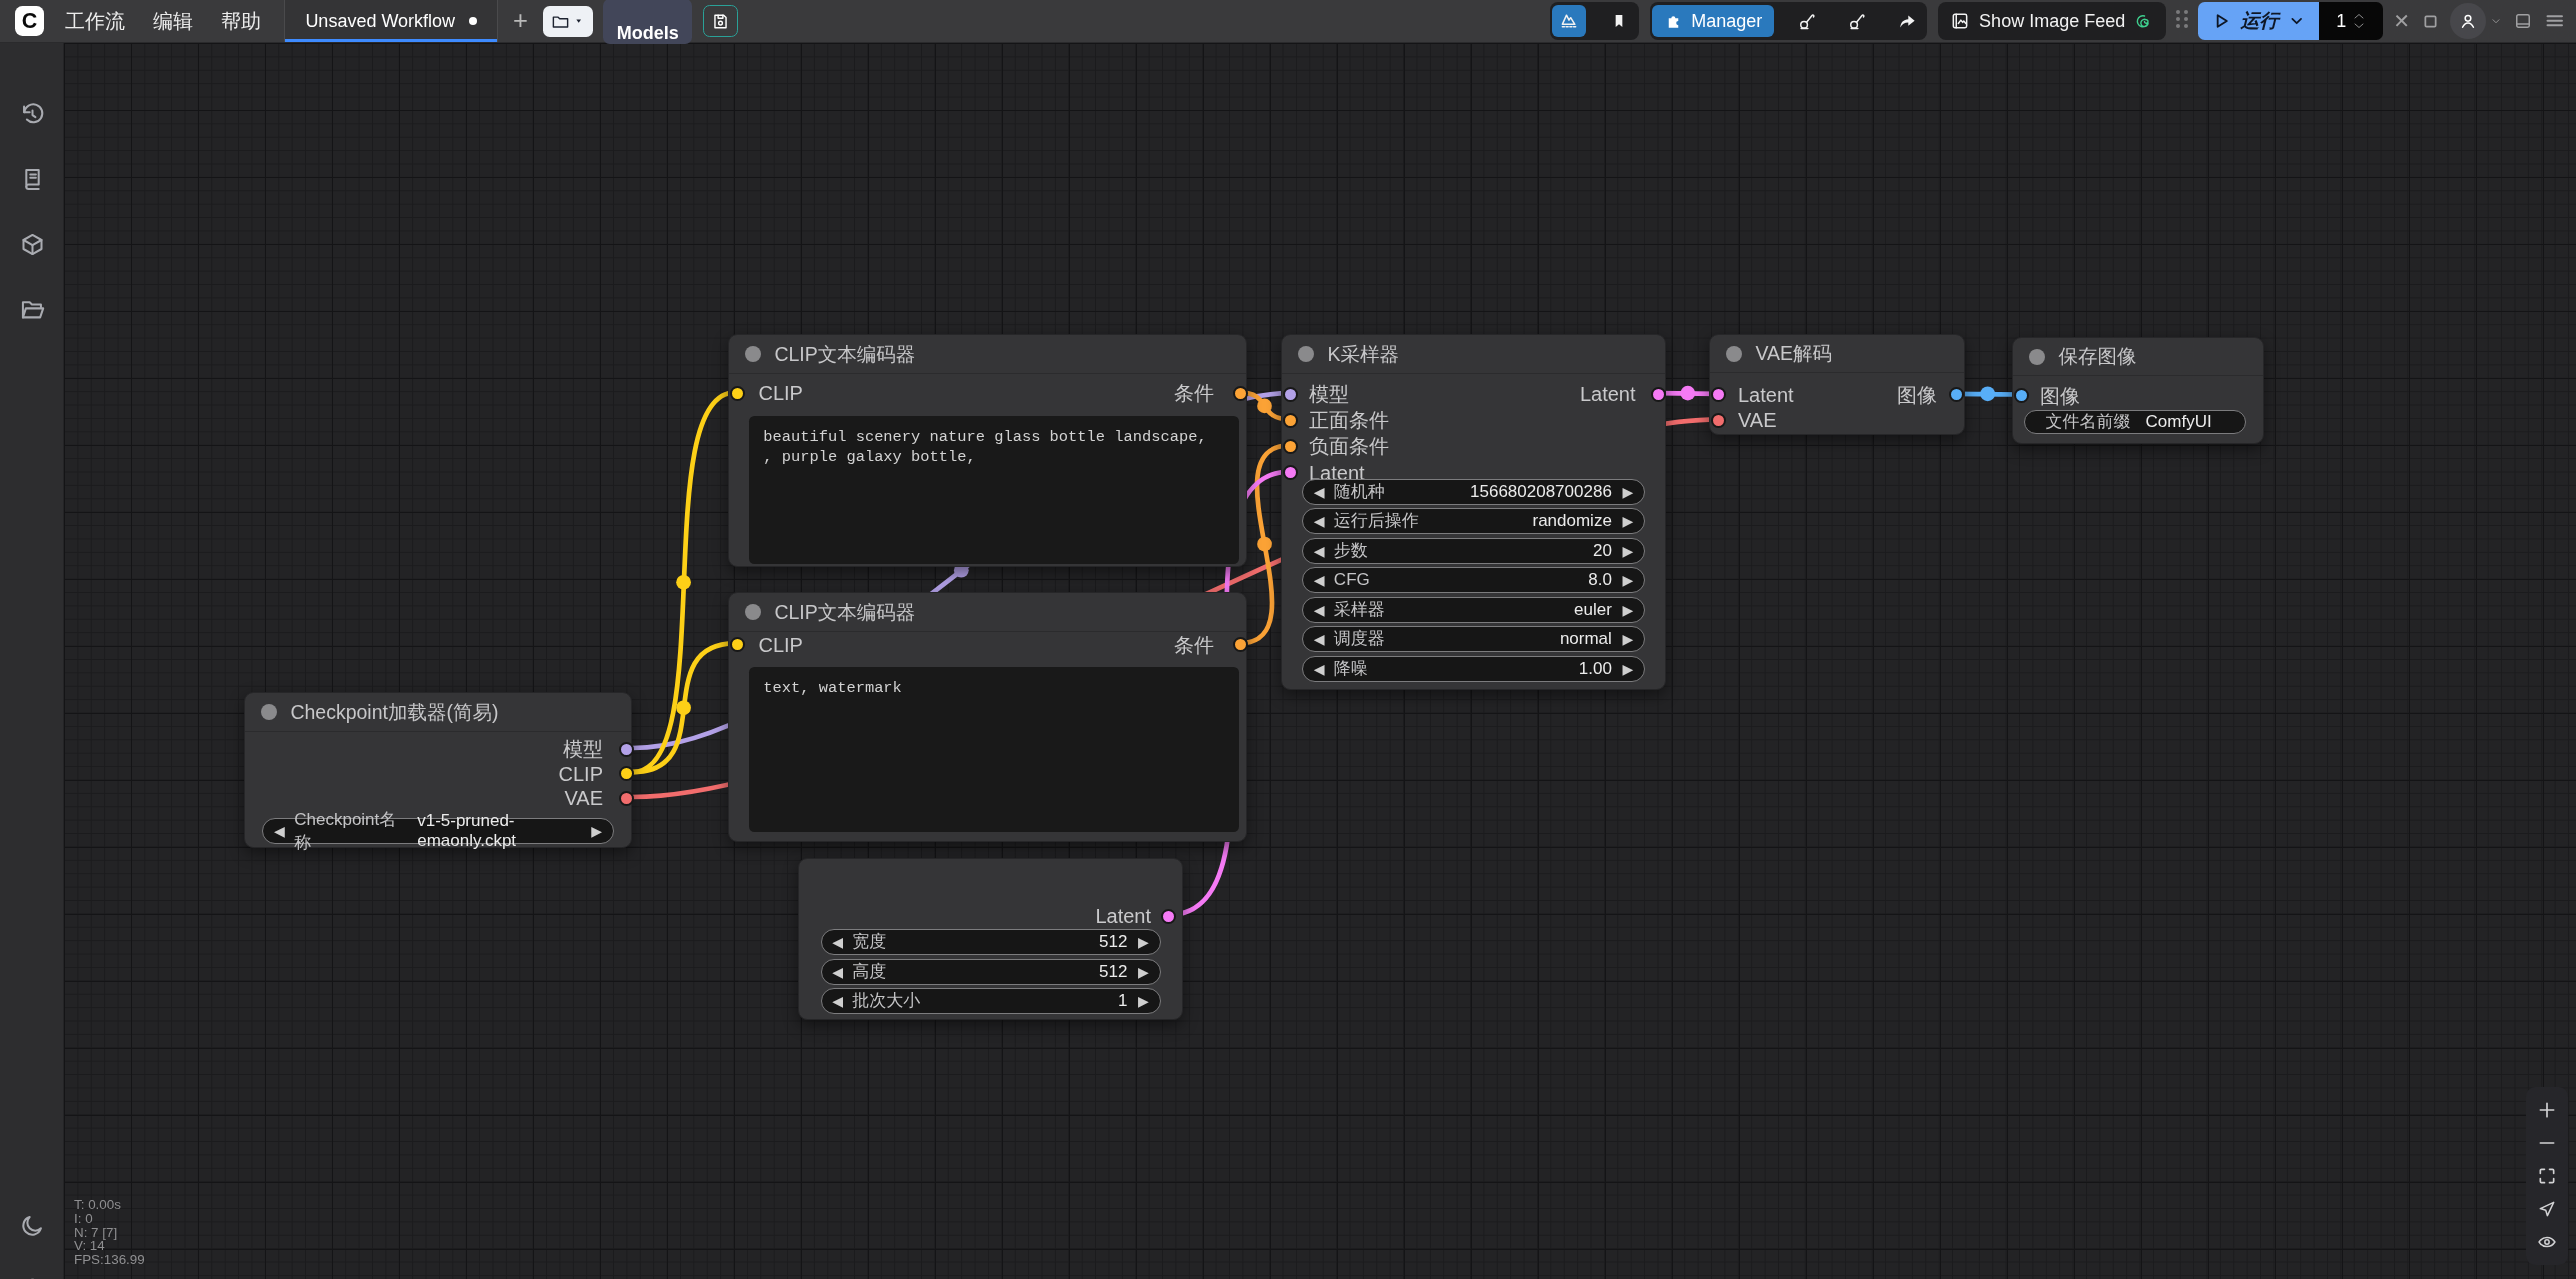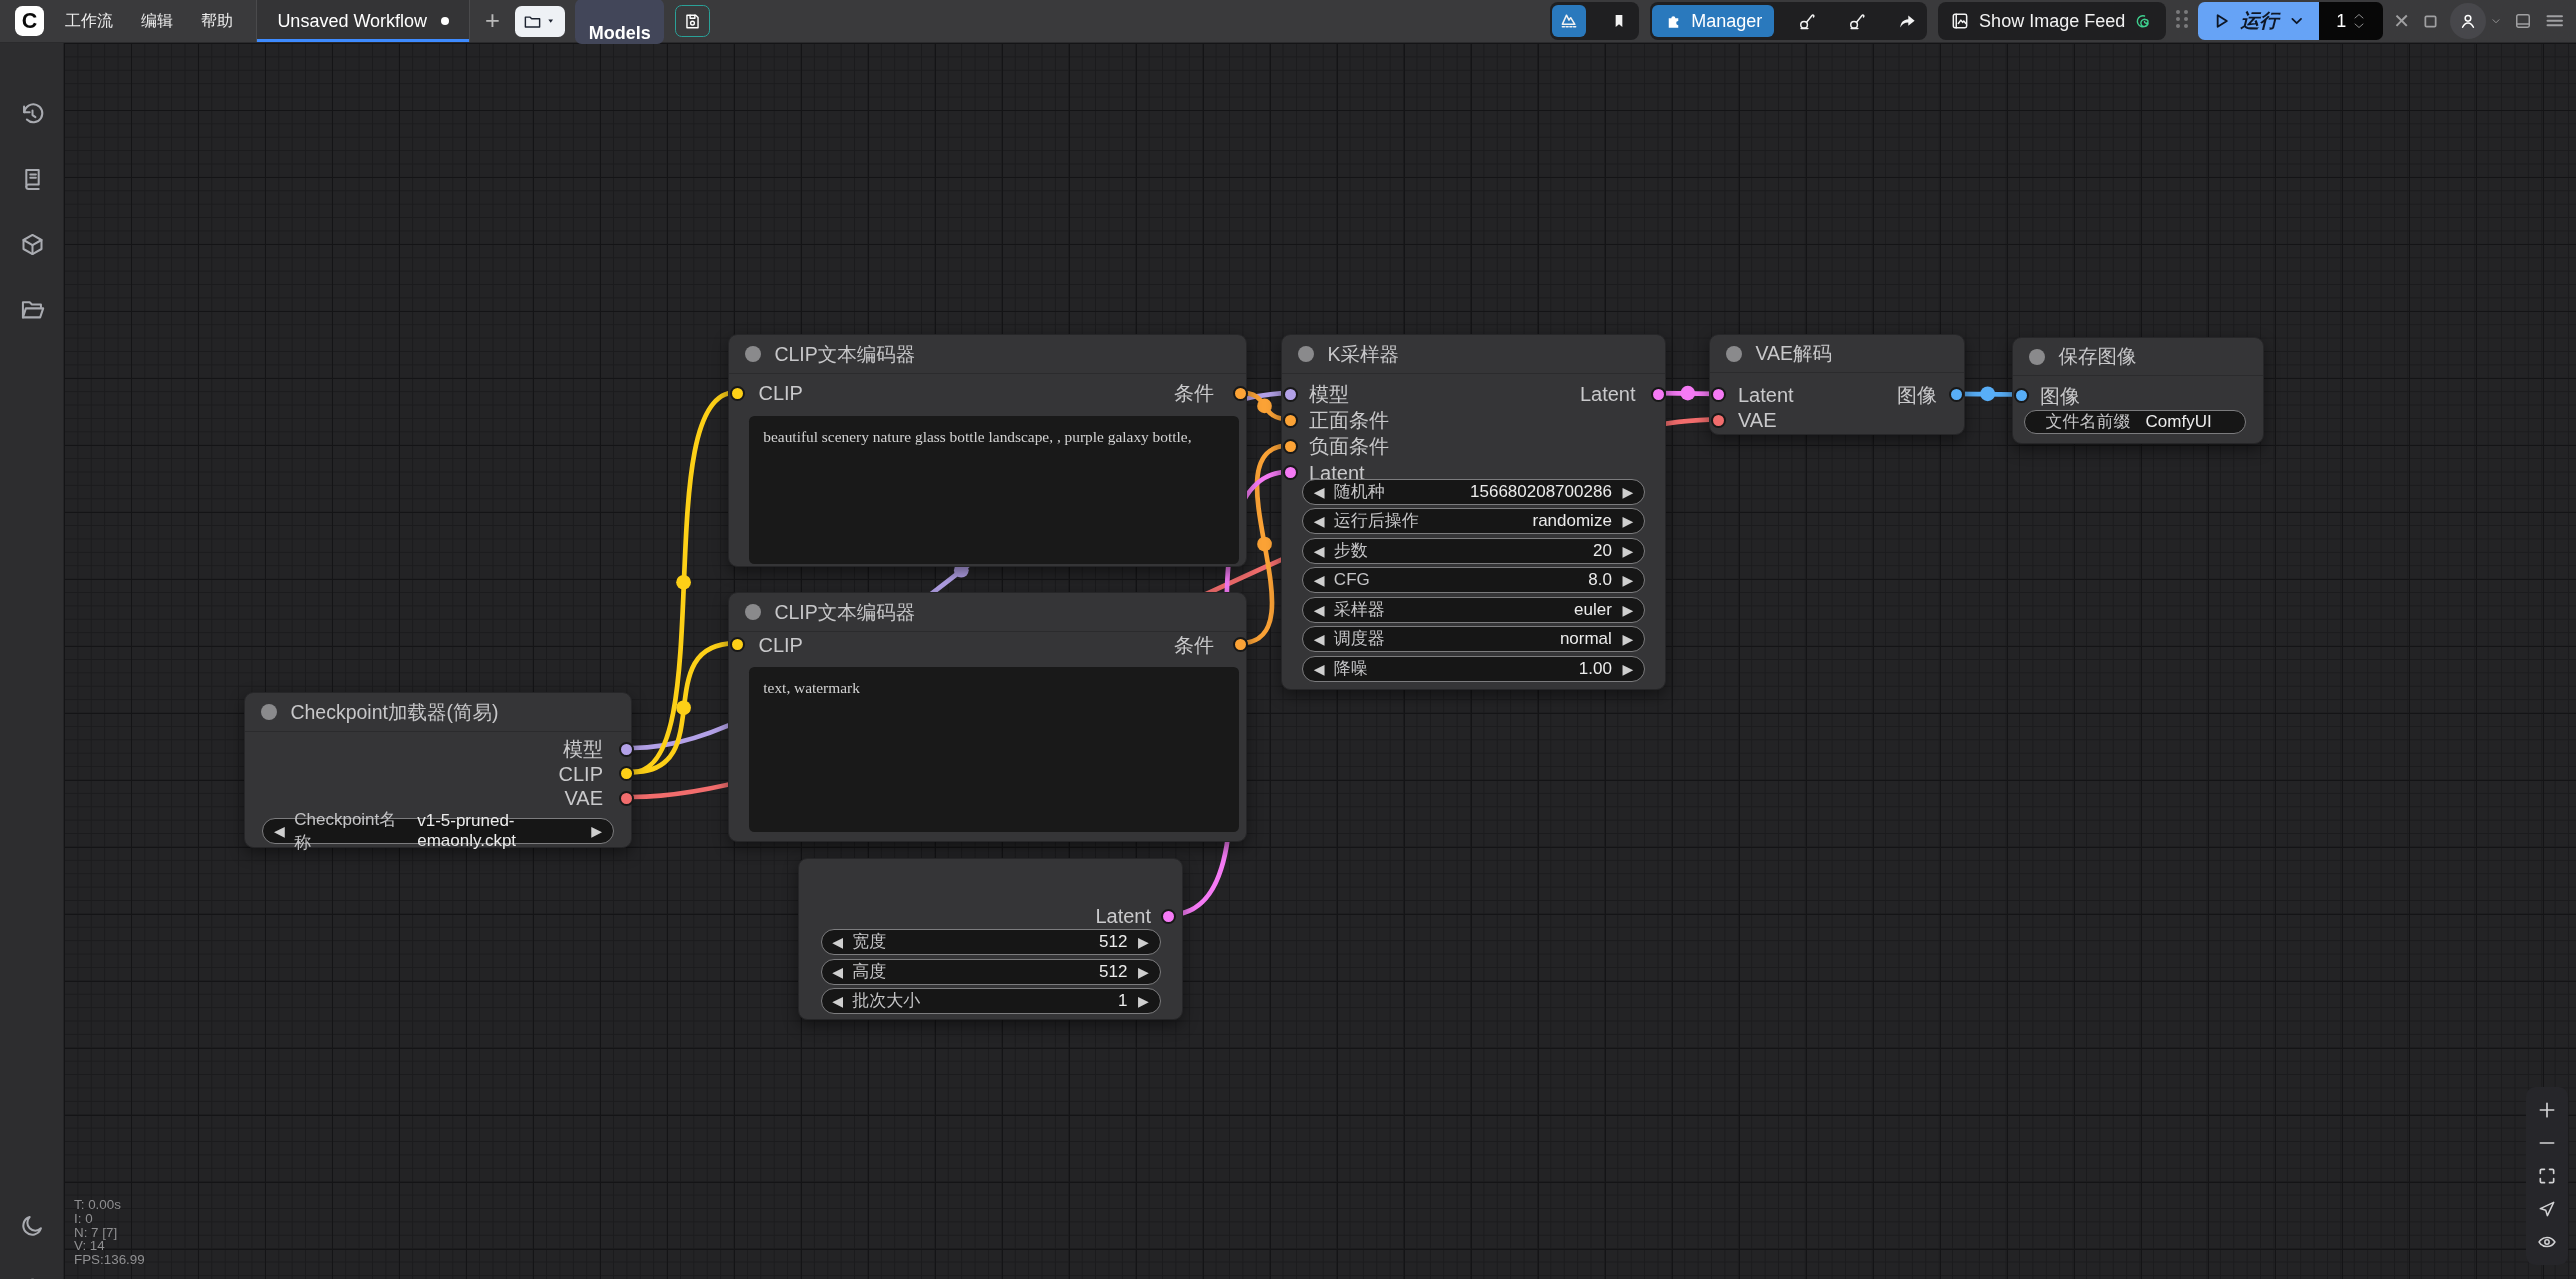--- a/index.html
+++ b/index.html
@@ -2,21 +2,21 @@
 <html style="font-size:10.7px"><head>
 <meta charset="utf-8">
 <style>
   *{margin:0;padding:0;box-sizing:border-box}
   html,body{width:2576px;height:1280px;overflow:hidden;background:#232326;font-family:"Liberation Sans",sans-serif;-webkit-font-smoothing:antialiased}
   
   .toolbar{position:absolute;left:0;top:0;width:2576px;height:43px;background:#3a3a3c;display:flex;align-items:center;z-index:6;border-bottom:0.7px solid #2a2a2c}
   .tb-left{display:flex;align-items:center;height:100%}
   .logo{width:29.5px;height:29.5px;margin-left:14.8px;background:#fff;border-radius:7.4px;display:flex;align-items:center;justify-content:center}
   .logo-c{font-size:21.5px;font-weight:bold;color:#0b0b0b}
-  .menu-item{color:#ececec;font-size:16px;padding:0 14px;cursor:default}
+  .menu-item{color:#ececec;font-size:20px;padding:0 14px;cursor:default}
   .wf-tab{position:relative;height:100%;display:flex;align-items:center;gap:13.4px;padding:0 20px;margin-left:9.4px;border-left:0.7px solid #4a4a4c;border-right:0.7px solid #4a4a4c;background:#343436;color:#fff;font-size:18px}
   .unsaved-dot{width:8.7px;height:8.7px;border-radius:50%;background:#fff}
   .tab-underline{position:absolute;left:0;bottom:0;width:100%;height:2.7px}
   .plus-btn{color:#b9b9b9;font-size:25.5px;line-height:25.5px;padding:0 14.8px}
   .folder-btn{width:50px;height:31px;background:#eef1f5;border-radius:6.7px;display:flex;align-items:center;justify-content:center;gap:4px;color:#1d2330}
   .models-btn{height:45px;margin-left:10.7px;padding:0 13.4px;background:#424659;border-radius:6.7px;color:#fff;font-size:18px;font-weight:bold;display:flex;align-items:flex-end}
   .saveflop-btn{width:35px;height:32px;margin-left:10.7px;border:1.3px solid #2aa198;border-radius:6.7px;display:flex;align-items:center;justify-content:center;color:#fff}
   .tb-right{margin-left:auto;display:flex;align-items:center;gap:10.7px;padding-right:10.7px;height:100%}
   .grp{display:flex;align-items:center;gap:16px;background:#1f1f21;border-radius:8px;padding:2.7px}
   .sqbtn{width:34px;height:32px;border-radius:6px;display:flex;align-items:center;justify-content:center;color:#f2f2f2}
@@ -47,21 +47,21 @@
   .ndot{width:16px;height:16px;border-radius:50%;background:#8a8a8c;flex:none}
   .ntitle{color:#c7c7c9;font-size:19.5px;white-space:nowrap}
   .port{position:absolute;width:14.8px;height:14.8px;border-radius:50%;border:2px solid #181818}
   .plabel{position:absolute;transform:translateY(-50%);color:#c9c9cb;font-size:20px;white-space:nowrap}
   .pill{position:absolute;height:25.5px;background:#161616;border:1.3px solid #7c7c7e;border-radius:13.4px;display:flex;align-items:center;padding:0 10.7px;font-size:17px;color:#c9c9c9}
   .pill .wlabel{margin-left:9.4px;color:#c4c4c6}
   .pill .wvalue{color:#ececec}
   .pill .sp{flex:1}
   .pill .arr{font-size:14px;color:#cfcfcf}
   .inlineval{margin-left:17.4px}
-  .ta{position:absolute;background:#191919;border-radius:5.4px;color:#d2d2d2;font-family:Liberation Serif, serif;font-size:15.4px;padding:10.7px 14.8px;line-height:20px}
+  .ta{position:absolute;background:#191919;border-radius:5.4px;color:#d2d2d2;font-family:Liberation Mono, monospace;font-size:15.4px;padding:10.7px 14.8px;line-height:20px}
   
   .stats{position:absolute;left:74px;top:1198px;color:#8f8f91;font-size:13.4px;line-height:13.8px;z-index:3}
   .zoom-panel{position:absolute;left:2526px;top:1087px;width:42px;height:178px;background:#26262a;border-radius:9.4px;display:flex;flex-direction:column;align-items:center;justify-content:space-evenly;z-index:5}
   .zp-btn{color:#d2d2d4;display:flex;align-items:center;justify-content:center}
   
   .ic{display:block;fill:none;stroke:currentColor;stroke-width:1.8;stroke-linecap:round;stroke-linejoin:round}
   .icf{display:block;fill:currentColor;stroke:none}
 </style>
 </head>
 <body>

